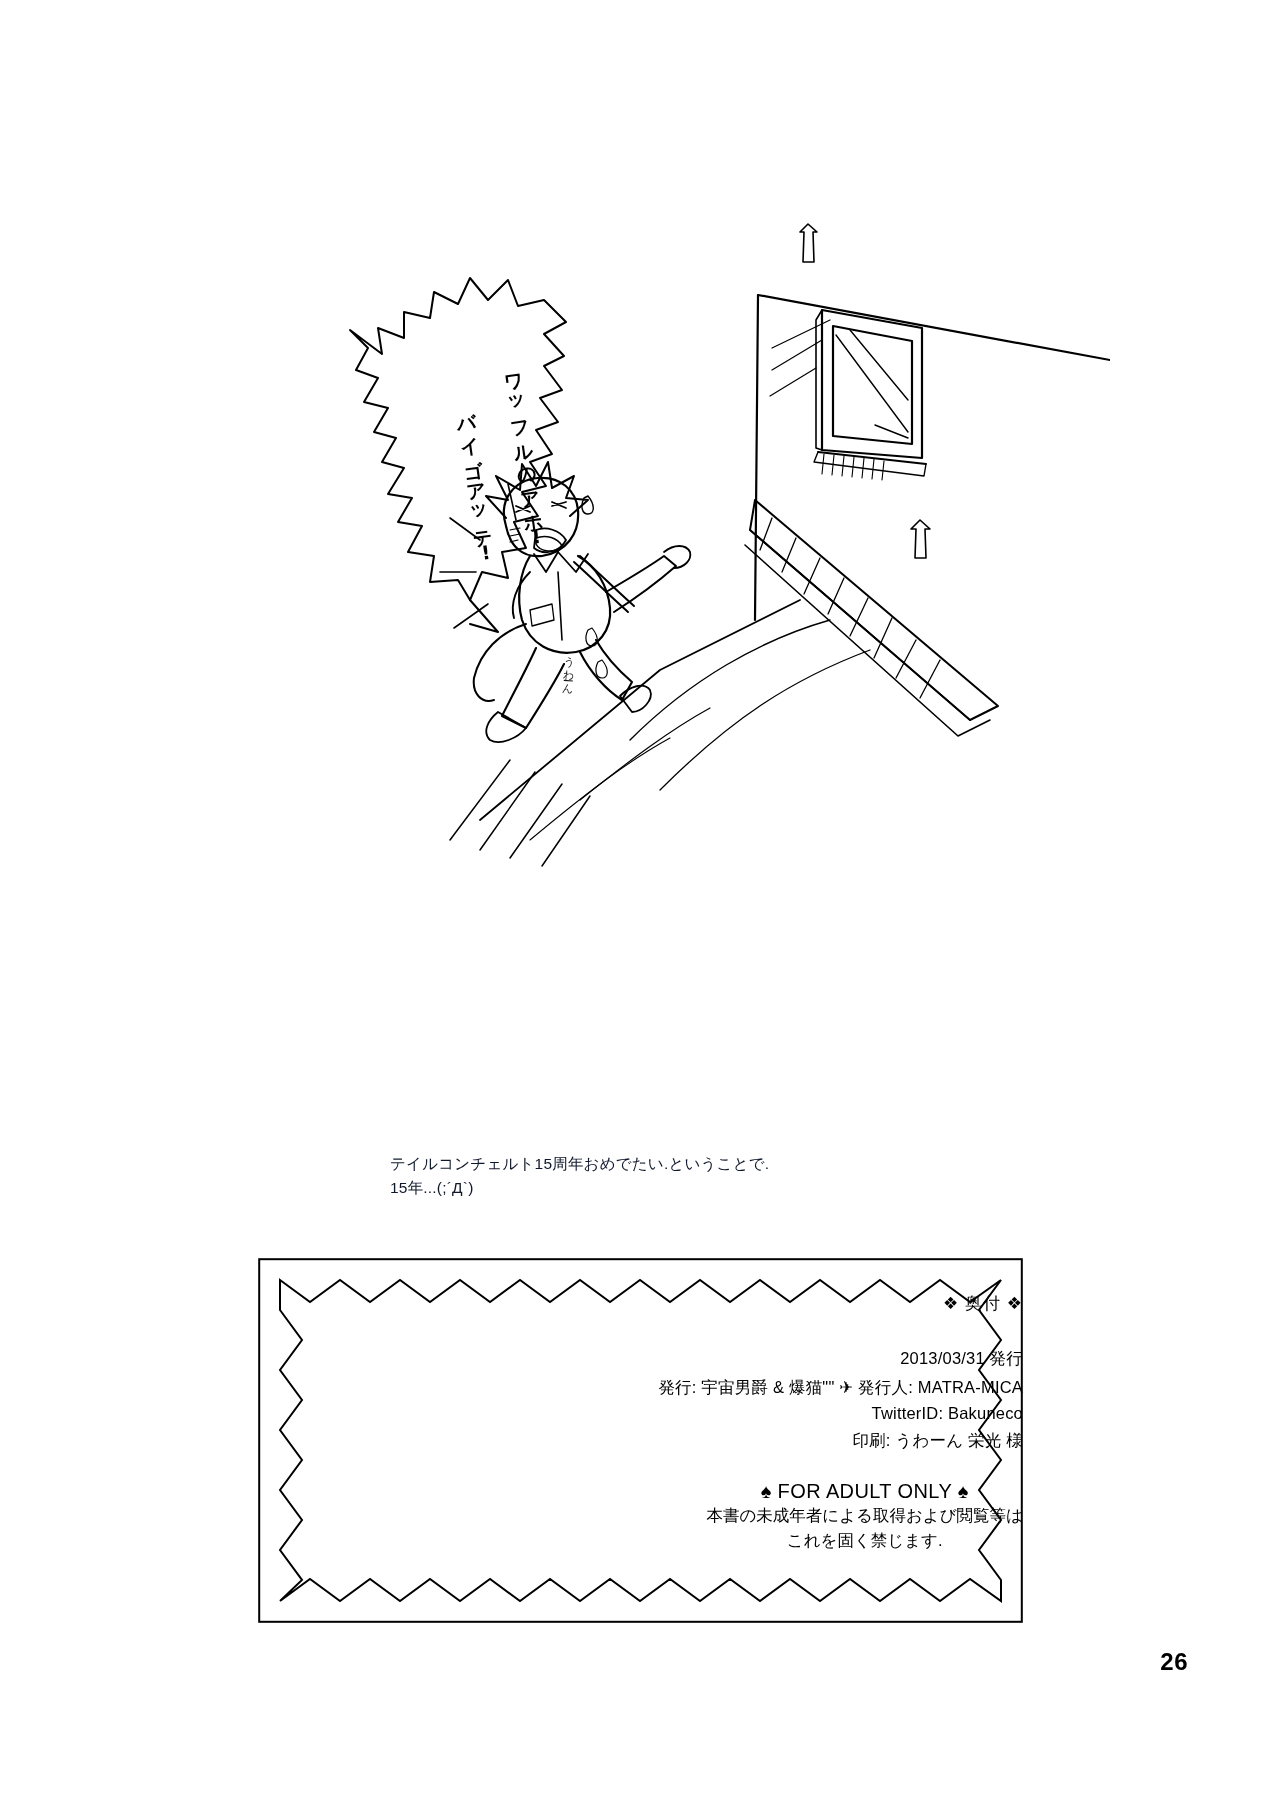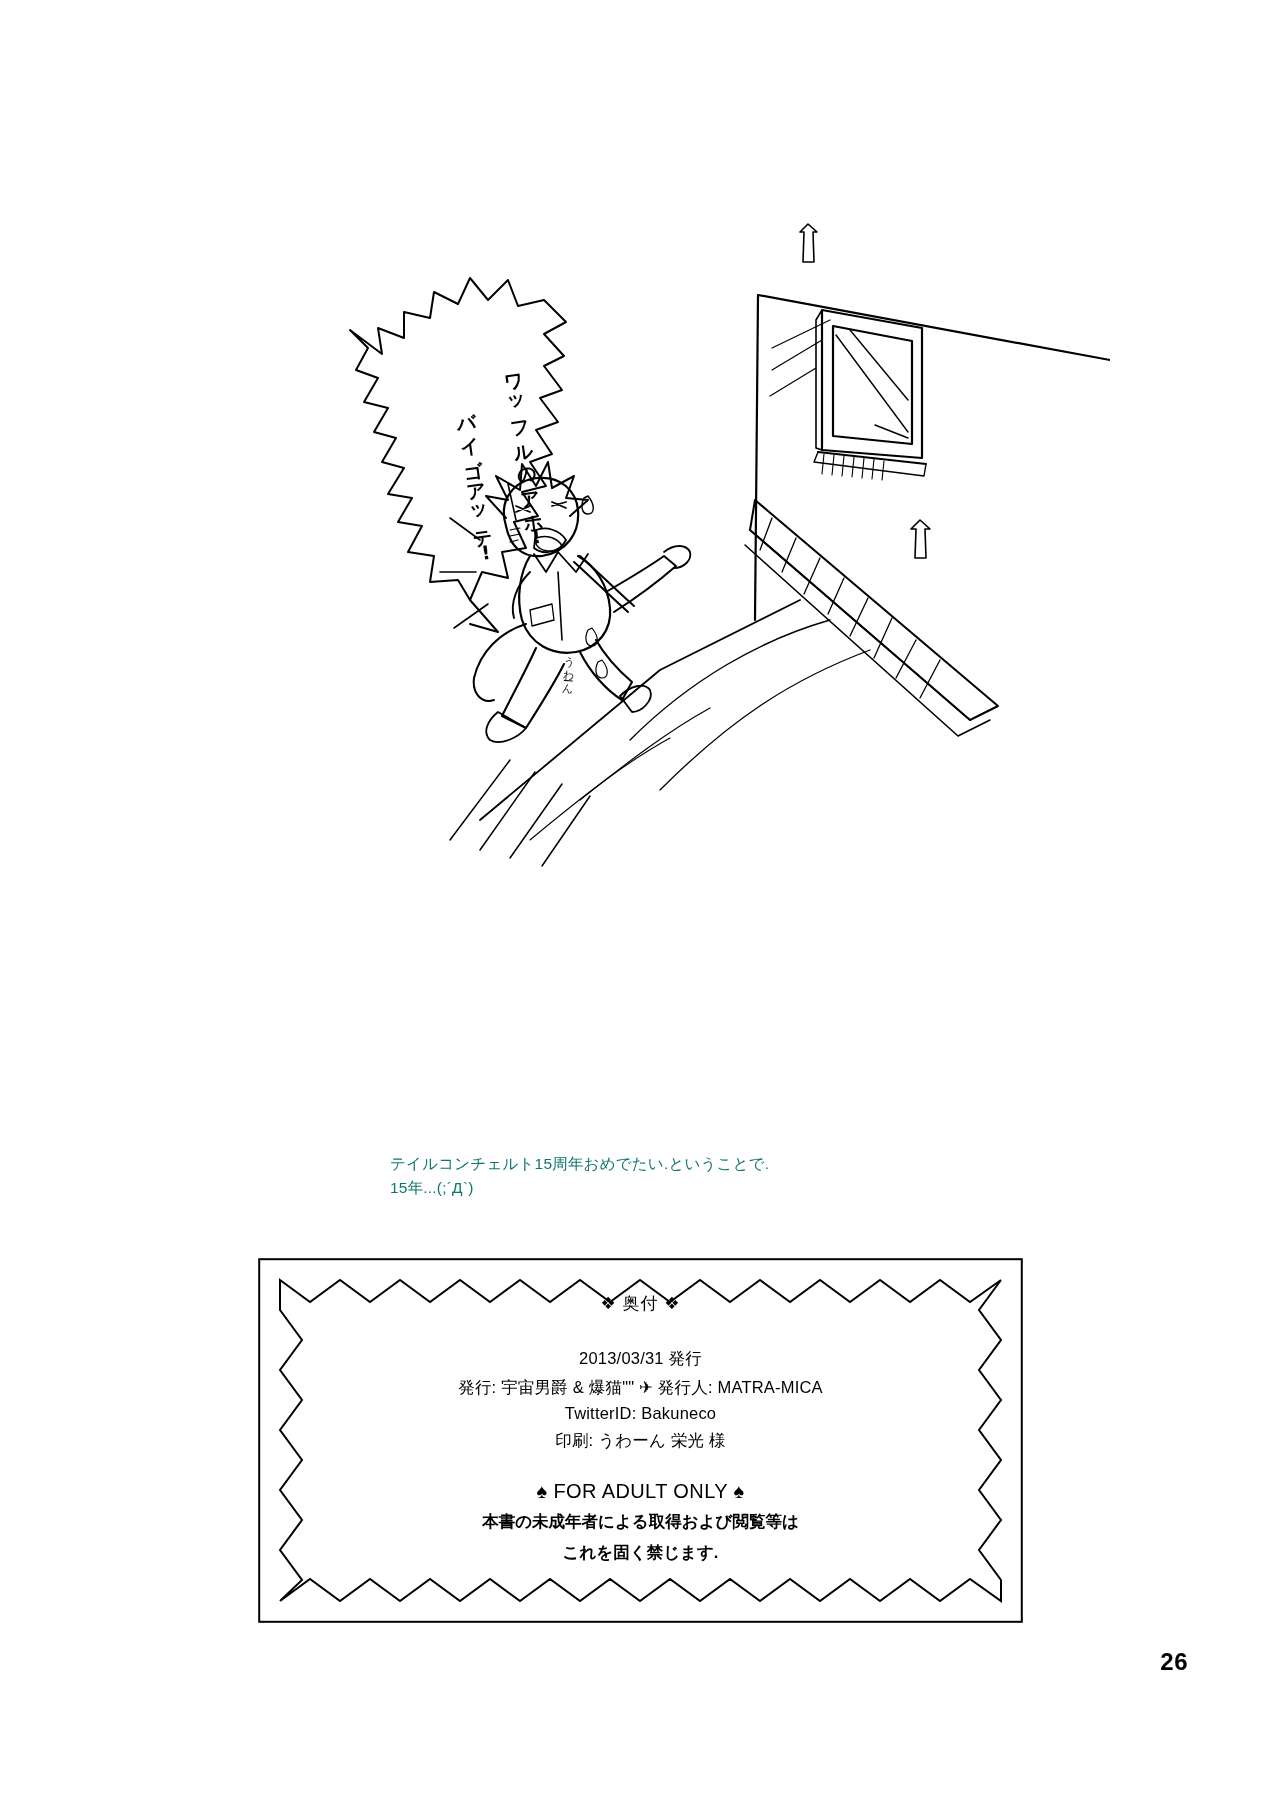--- a/index.html
+++ b/index.html
@@ -38,21 +38,21 @@
 
   
   .caption {
     position: absolute;
     left: 390px;
     top: 1152px;
     width: 560px;
     font-size: 15.5px;
     line-height: 1.55;
     letter-spacing: 0.2px;
-    color: #0f766e;
+    color: #0f172a;
     white-space: pre-line;
   }
 
   
   .colophon-wrap {
     position: absolute;
     left: 258px;
     top: 1258px;
     width: 765px;
     height: 365px;
@@ -67,21 +67,21 @@
     height: 100%;
   }
   .colophon-inner {
     position: absolute;
     left: 0;
     top: 0;
     width: 100%;
     height: 100%;
     display: flex;
     flex-direction: column;
-    align-items: center;
+    align-items: flex-end;
     justify-content: flex-start;
     padding-top: 34px;
     box-sizing: border-box;
     text-align: center;
   }
   .colophon-title {
     font-size: 17px;
     letter-spacing: 1px;
     margin-bottom: 30px;
   }
@@ -95,23 +95,23 @@
   }
   .adult-block {
     margin-top: 26px;
   }
   .adult-tag {
     font-size: 20px;
     letter-spacing: 0.4px;
   }
   .adult-warn {
     font-size: 16.5px;
-    font-weight: bold;
+    font-weight: normal;
     line-height: 1.55;
-    margin-top: 6px;
+    margin-top: 0;
   }
 
   
   .page-number {
     position: absolute;
     right: 92px;
     bottom: 132px;
     font-size: 24px;
     letter-spacing: 0.5px;
     font-weight: bold;

